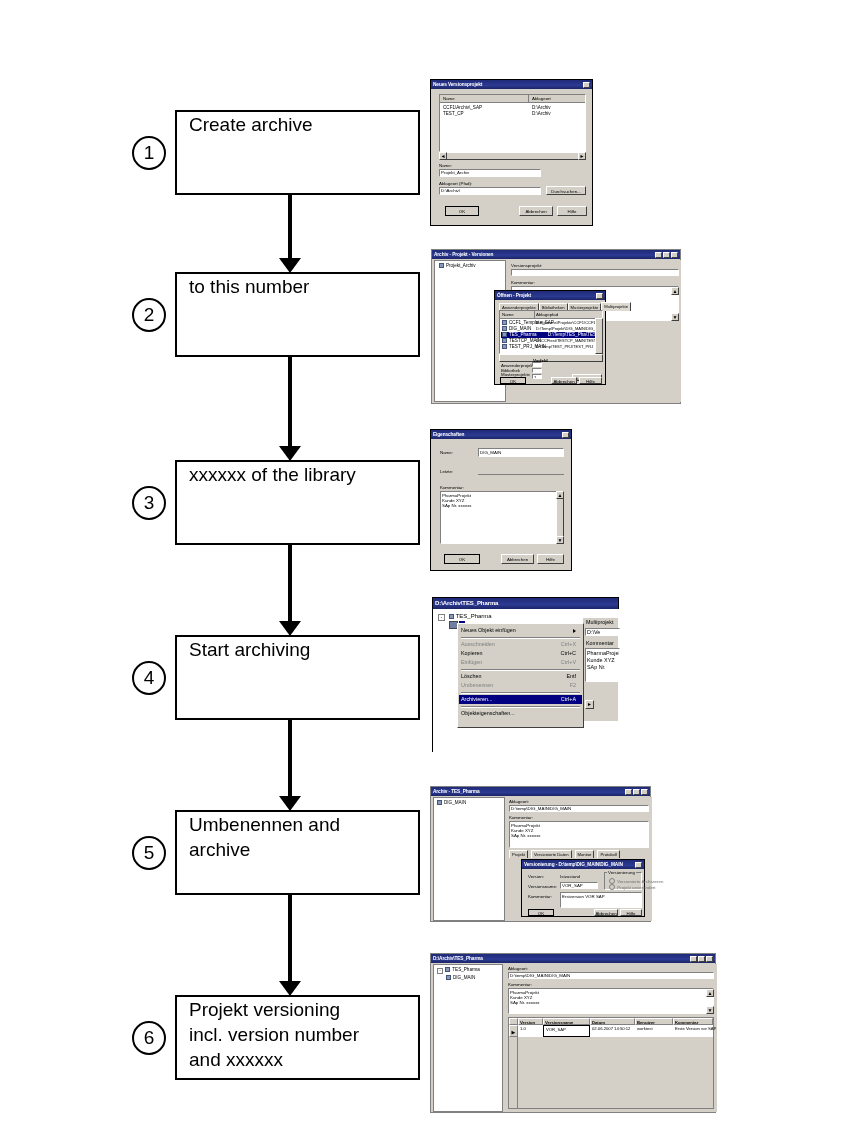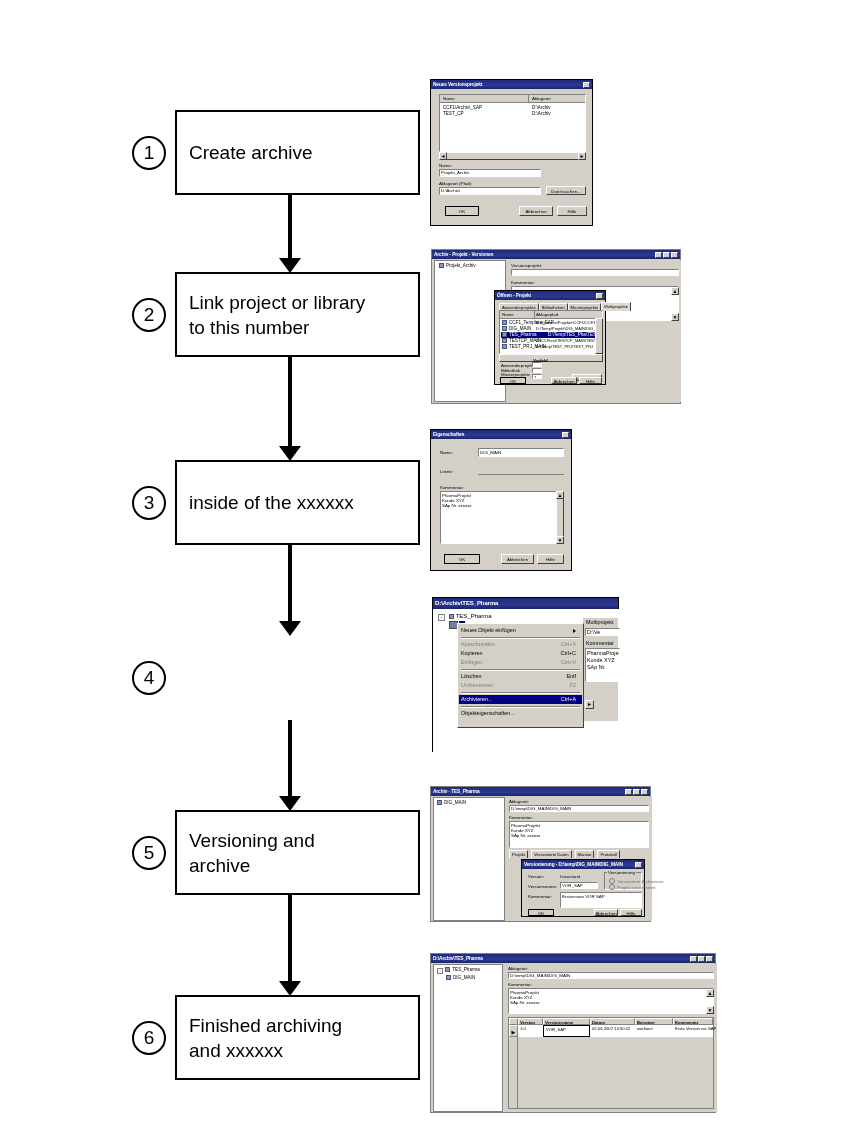--- a/index.html
+++ b/index.html
@@ -2,21 +2,21 @@
 <html><head>
 <meta charset="utf-8">
 <style>
   html,body{margin:0;padding:0;background:#ffffff;}
   body{width:857px;height:1136px;position:relative;font-family:"Liberation Sans",sans-serif;
        -webkit-font-smoothing:antialiased;overflow:hidden;}
 
   
   #flow{position:absolute;left:0;top:0;width:430px;height:1136px;}
   .step-box{position:absolute;border:2px solid #000;background:#fff;box-sizing:border-box;
-            display:flex;align-items:center;}
+            display:flex;}
   .step-box .txt{padding-left:12px;font-size:19px;line-height:25px;color:#000;}
   .circle{position:absolute;width:34px;height:34px;border:2px solid #000;border-radius:50%;
           box-sizing:border-box;background:#fff;display:flex;align-items:center;
           justify-content:center;font-size:19px;color:#000;}
   .arrow{position:absolute;left:288px;width:4px;background:#000;}
   .arrowhead{position:absolute;left:279px;width:0;height:0;border-left:11px solid transparent;
              border-right:11px solid transparent;border-top:15px solid #000;}
 
   
   .shot{position:absolute;}
@@ -95,50 +95,55 @@
     <div class="step-box" style="left: 175px; top: 110px; width: 245px; height: 85px;">
       <div class="txt">
         <div>Create archive</div>
       </div>
     </div>
     <div class="circle" style="left: 132px; top: 135.5px;">1</div>
     <div class="arrow" style="top: 195px; height: 64px;"></div>
     <div class="arrowhead" style="top: 258px;"></div>
     <div class="step-box" style="left: 175px; top: 272px; width: 245px; height: 85px;">
       <div class="txt">
-        <div>Link project or library</div>
         <div>to this number</div>
       </div>
     </div>
     <div class="circle" style="left: 132px; top: 297.5px;">2</div>
     <div class="arrow" style="top: 357px; height: 90px;"></div>
     <div class="arrowhead" style="top: 446px;"></div>
     <div class="step-box" style="left: 175px; top: 460px; width: 245px; height: 85px;">
       <div class="txt">
-        <div>inside of the xxxxxx</div>
+        <div>xxxxxx of the library</div>
       </div>
     </div>
     <div class="circle" style="left: 132px; top: 485.5px;">3</div>
     <div class="arrow" style="top: 545px; height: 77px;"></div>
     <div class="arrowhead" style="top: 621px;"></div>
+    <div class="step-box" style="left: 175px; top: 635px; width: 245px; height: 85px;">
+      <div class="txt">
+        <div>Start archiving</div>
+      </div>
+    </div>
     <div class="circle" style="left: 132px; top: 660.5px;">4</div>
     <div class="arrow" style="top: 720px; height: 77px;"></div>
     <div class="arrowhead" style="top: 796px;"></div>
     <div class="step-box" style="left: 175px; top: 810px; width: 245px; height: 85px;">
       <div class="txt">
-        <div>Versioning and</div>
+        <div>Umbenennen and</div>
         <div>archive</div>
       </div>
     </div>
     <div class="circle" style="left: 132px; top: 835.5px;">5</div>
     <div class="arrow" style="top: 895px; height: 87px;"></div>
     <div class="arrowhead" style="top: 981px;"></div>
     <div class="step-box" style="left: 175px; top: 995px; width: 245px; height: 85px;">
       <div class="txt">
-        <div>Finished archiving</div>
+        <div>Projekt versioning</div>
+        <div>incl. version number</div>
         <div>and xxxxxx</div>
       </div>
     </div>
     <div class="circle" style="left: 132px; top: 1020.5px;">6</div>
   </div>
 
 <div class="shot" style="left:430px;top:79px;width:163px;height:147px;">
   <div class="win" style="left:0;top:0;width:163px;height:147px;">
     <div class="tb">
       <span class="tbl">Neues Versionsprojekt</span>

